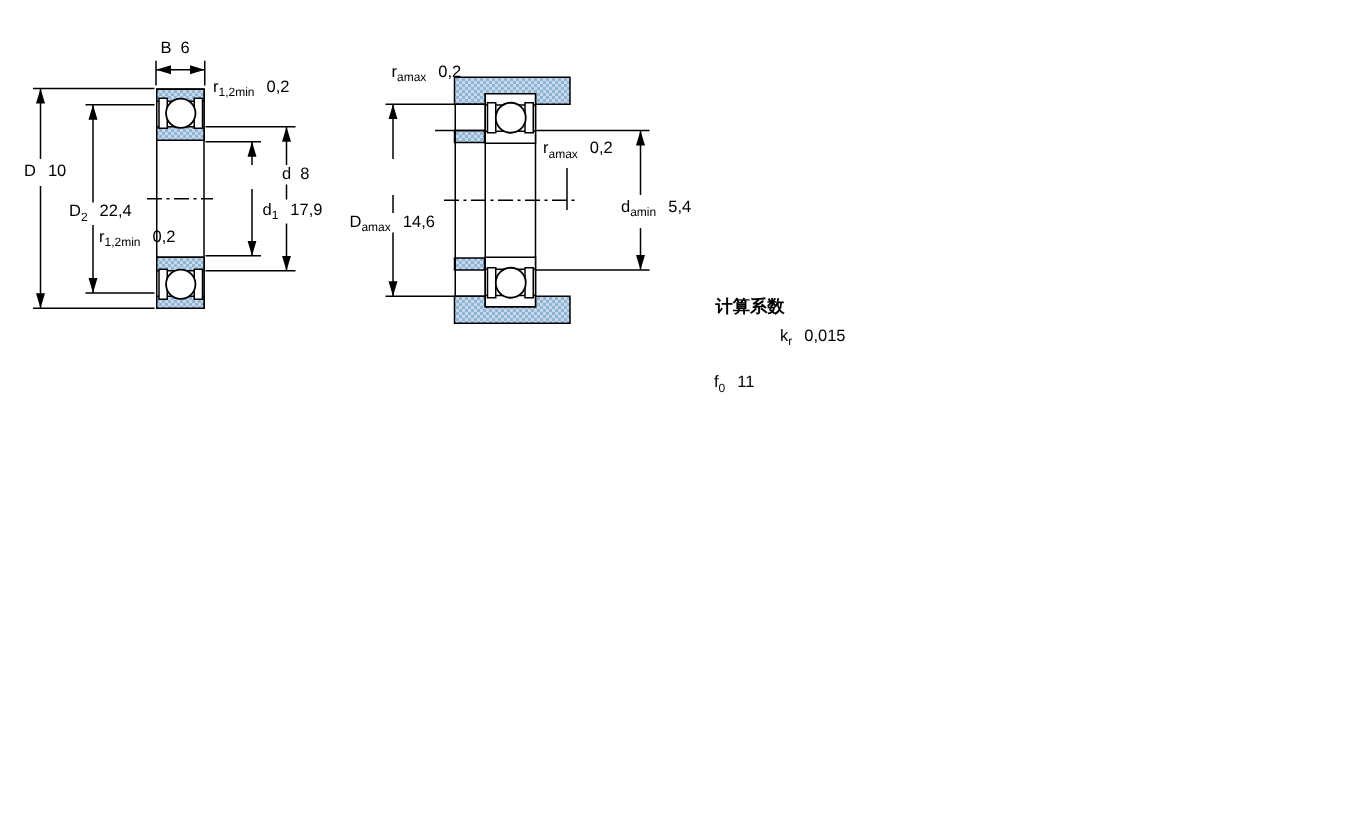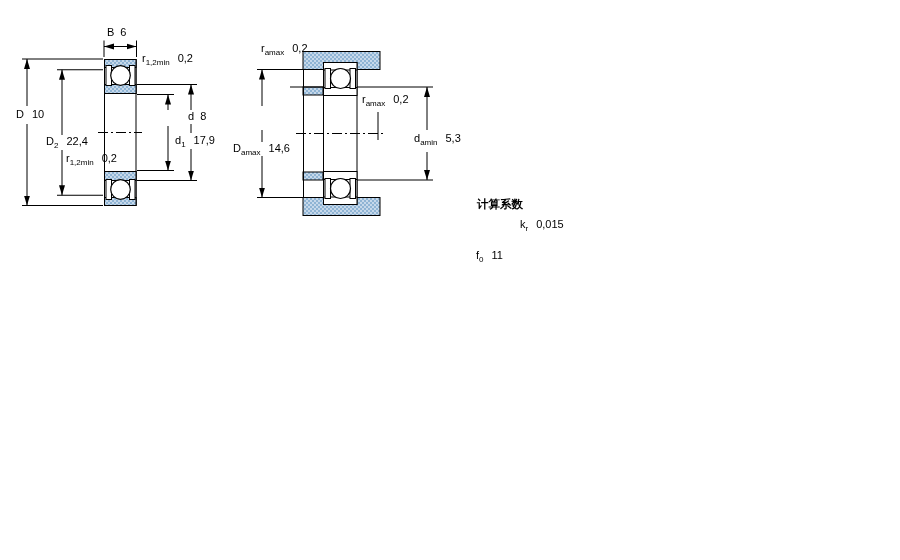--- a/index.html
+++ b/index.html
@@ -134,21 +134,21 @@
   <div class="lbl" style="left:261px;top:42px;">
     <span>r</span><span class="sub">amax</span><span class="val">0,2</span>
   </div>
   <div class="lbl bg" style="left:231px;top:110px;margin-top:32px;">
     <span>D</span><span class="sub">amax</span><span class="val">14,6</span>
   </div>
   <div class="lbl bg" style="left:360px;top:93px;">
     <span>r</span><span class="sub">amax</span><span class="val">0,2</span>
   </div>
   <div class="lbl bg" style="left:412px;top:132px;">
-    <span>d</span><span class="sub">amin</span><span class="val">5,3</span>
+    <span>d</span><span class="sub">amin</span><span class="val">5,4</span>
   </div>
 
   <div class="calc-title" style="left:477px;top:197px;text-align:right;">计算系数</div>
   <div class="calc-row" style="left:476px;top:218px;margin-left:44px;">
     <span>k</span><span class="sub">r</span><span class="val">0,015</span>
   </div>
   <div class="calc-row" style="left:476px;top:249px;">
     <span>f</span><span class="sub">0</span><span class="val">11</span>
   </div>
 

